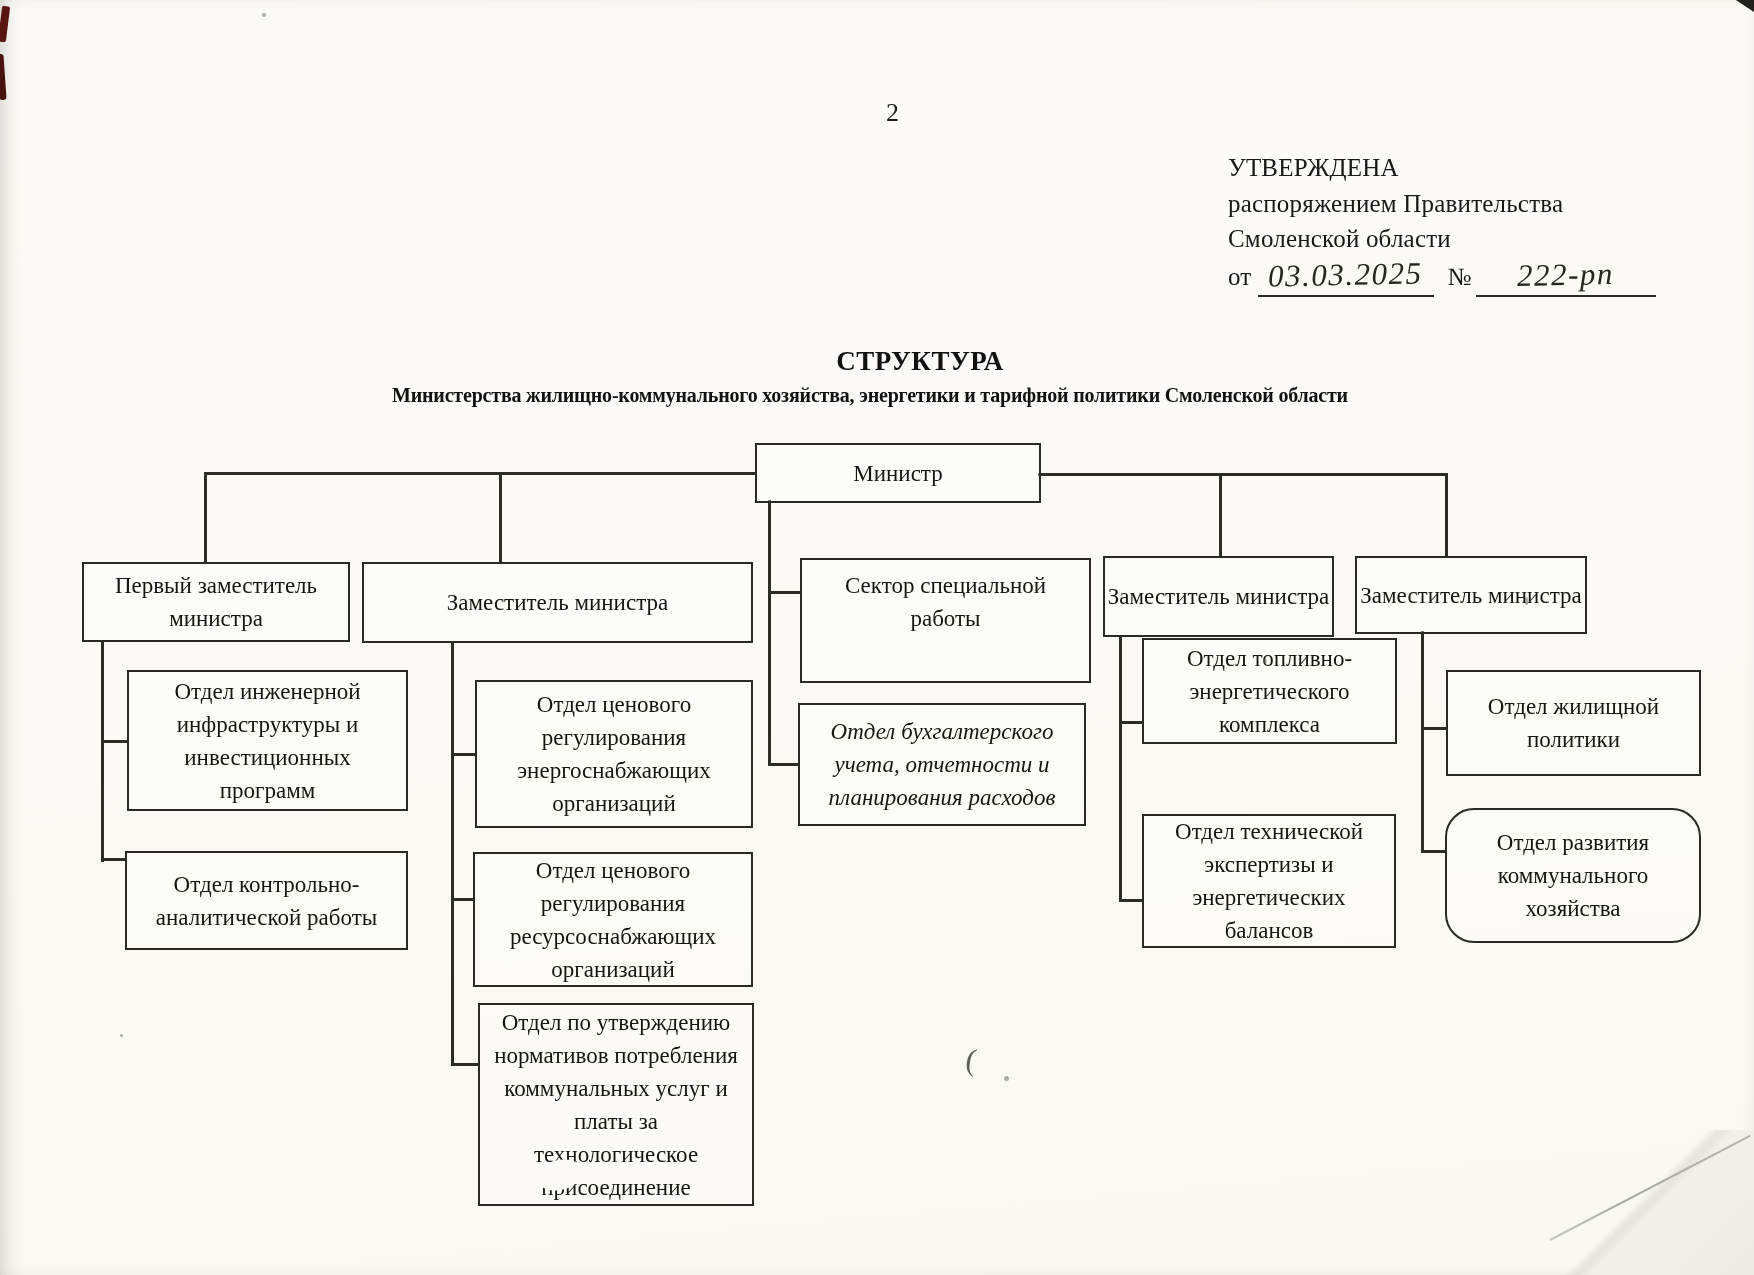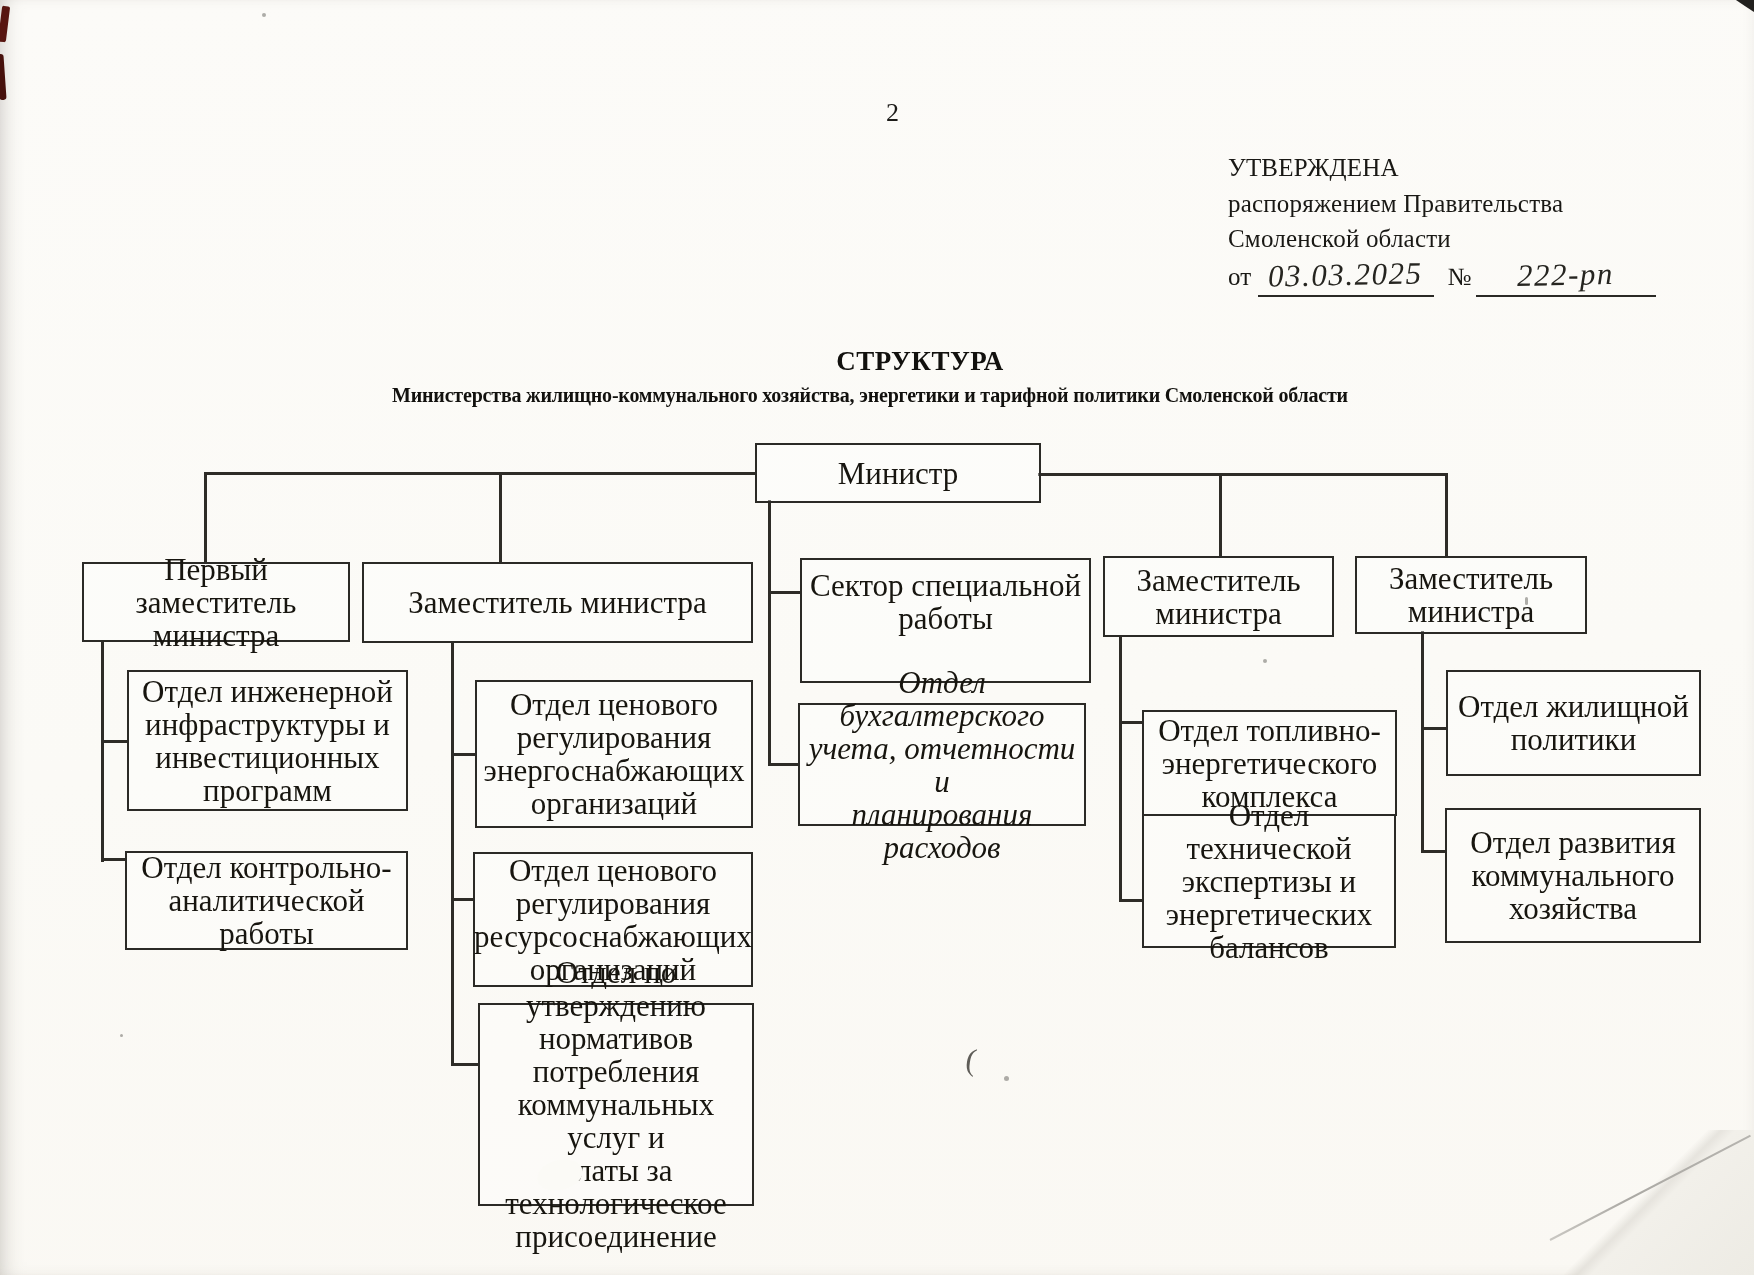--- a/index.html
+++ b/index.html
@@ -28,21 +28,21 @@
   .title-main{font-size:27px;letter-spacing:.5px;}
   .title-sub{font-size:20px;letter-spacing:-0.2px;white-space:nowrap;}
   
   .box{
     position:absolute;border:2px solid #2b2a26;box-sizing:border-box;
     display:flex;align-items:center;justify-content:center;text-align:center;
     background:rgba(255,255,255,.35);
   }
   .box.align-top{align-items:flex-start;padding-top:9px;}
   .box-label{
-    white-space:pre-line;font-size:31px;line-height:33px;color:#17150f;
+    white-space:pre-line;font-size:23px;line-height:33px;color:#17150f;
     padding:0 2px;
   }
   .cline{position:absolute;background:#2e2c27;}
   
   .fold-line{
     position:absolute;left:1550px;top:1239px;width:226px;height:2px;
     background:linear-gradient(90deg,#c9c7c2,#aba9a4 40%,#b6b4af);
     transform:rotate(-27.5deg);transform-origin:left center;
   }
   .fold-shade{
@@ -175,39 +175,39 @@
 технологическое
 присоединение</span>
   </div>
 
   <div class="box" style="left:798px;top:703px;width:288px;height:123px;font-style:italic;">
     <span class="box-label">Отдел бухгалтерского
 учета, отчетности и
 планирования расходов</span>
   </div>
 
-  <div class="box" style="left:1142px;top:710px;width:255px;height:106px;">
+  <div class="box" style="left:1142px;top:638px;width:255px;height:106px;">
     <span class="box-label">Отдел топливно-
 энергетического
 комплекса</span>
   </div>
 
   <div class="box" style="left:1142px;top:814px;width:254px;height:134px;">
     <span class="box-label">Отдел технической
 экспертизы и
 энергетических
 балансов</span>
   </div>
 
   <div class="box" style="left:1446px;top:670px;width:255px;height:106px;">
     <span class="box-label">Отдел жилищной
 политики</span>
   </div>
 
-  <div class="box" style="left:1445px;top:808px;width:256px;height:135px;">
+  <div class="box" style="left:1445px;top:808px;width:256px;height:135px;border-radius:29px;">
     <span class="box-label">Отдел развития
 коммунального
 хозяйства</span>
   </div>
 
   <div class="blob"></div>
   <div class="stray-paren">(</div>
   <div class="speck" style="left:1004px;top:1076px;width:5px;height:5px;"></div>
   <div class="speck" style="left:262px;top:13px;width:4px;height:4px;"></div>
   <div class="speck" style="left:1263px;top:659px;width:4px;height:4px;"></div>

